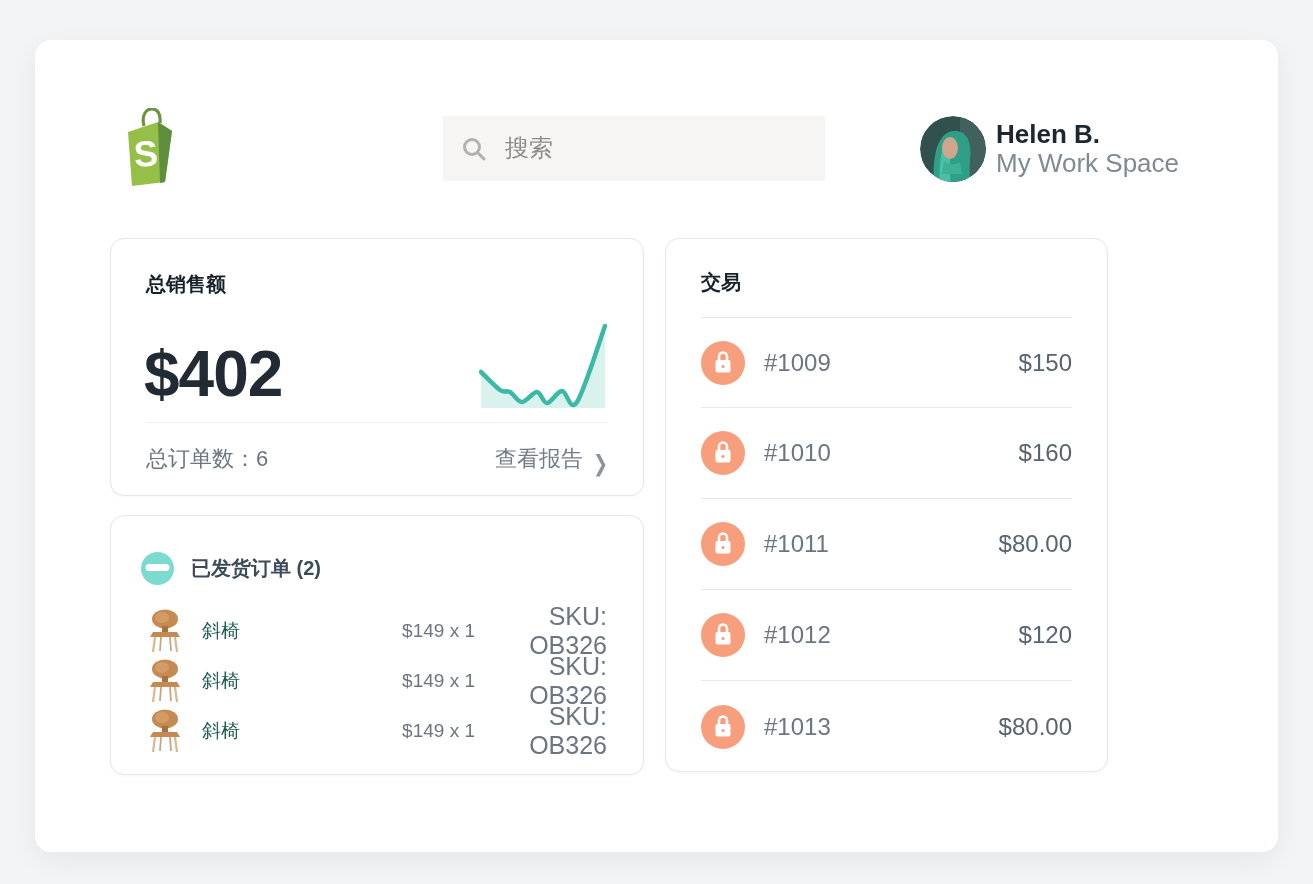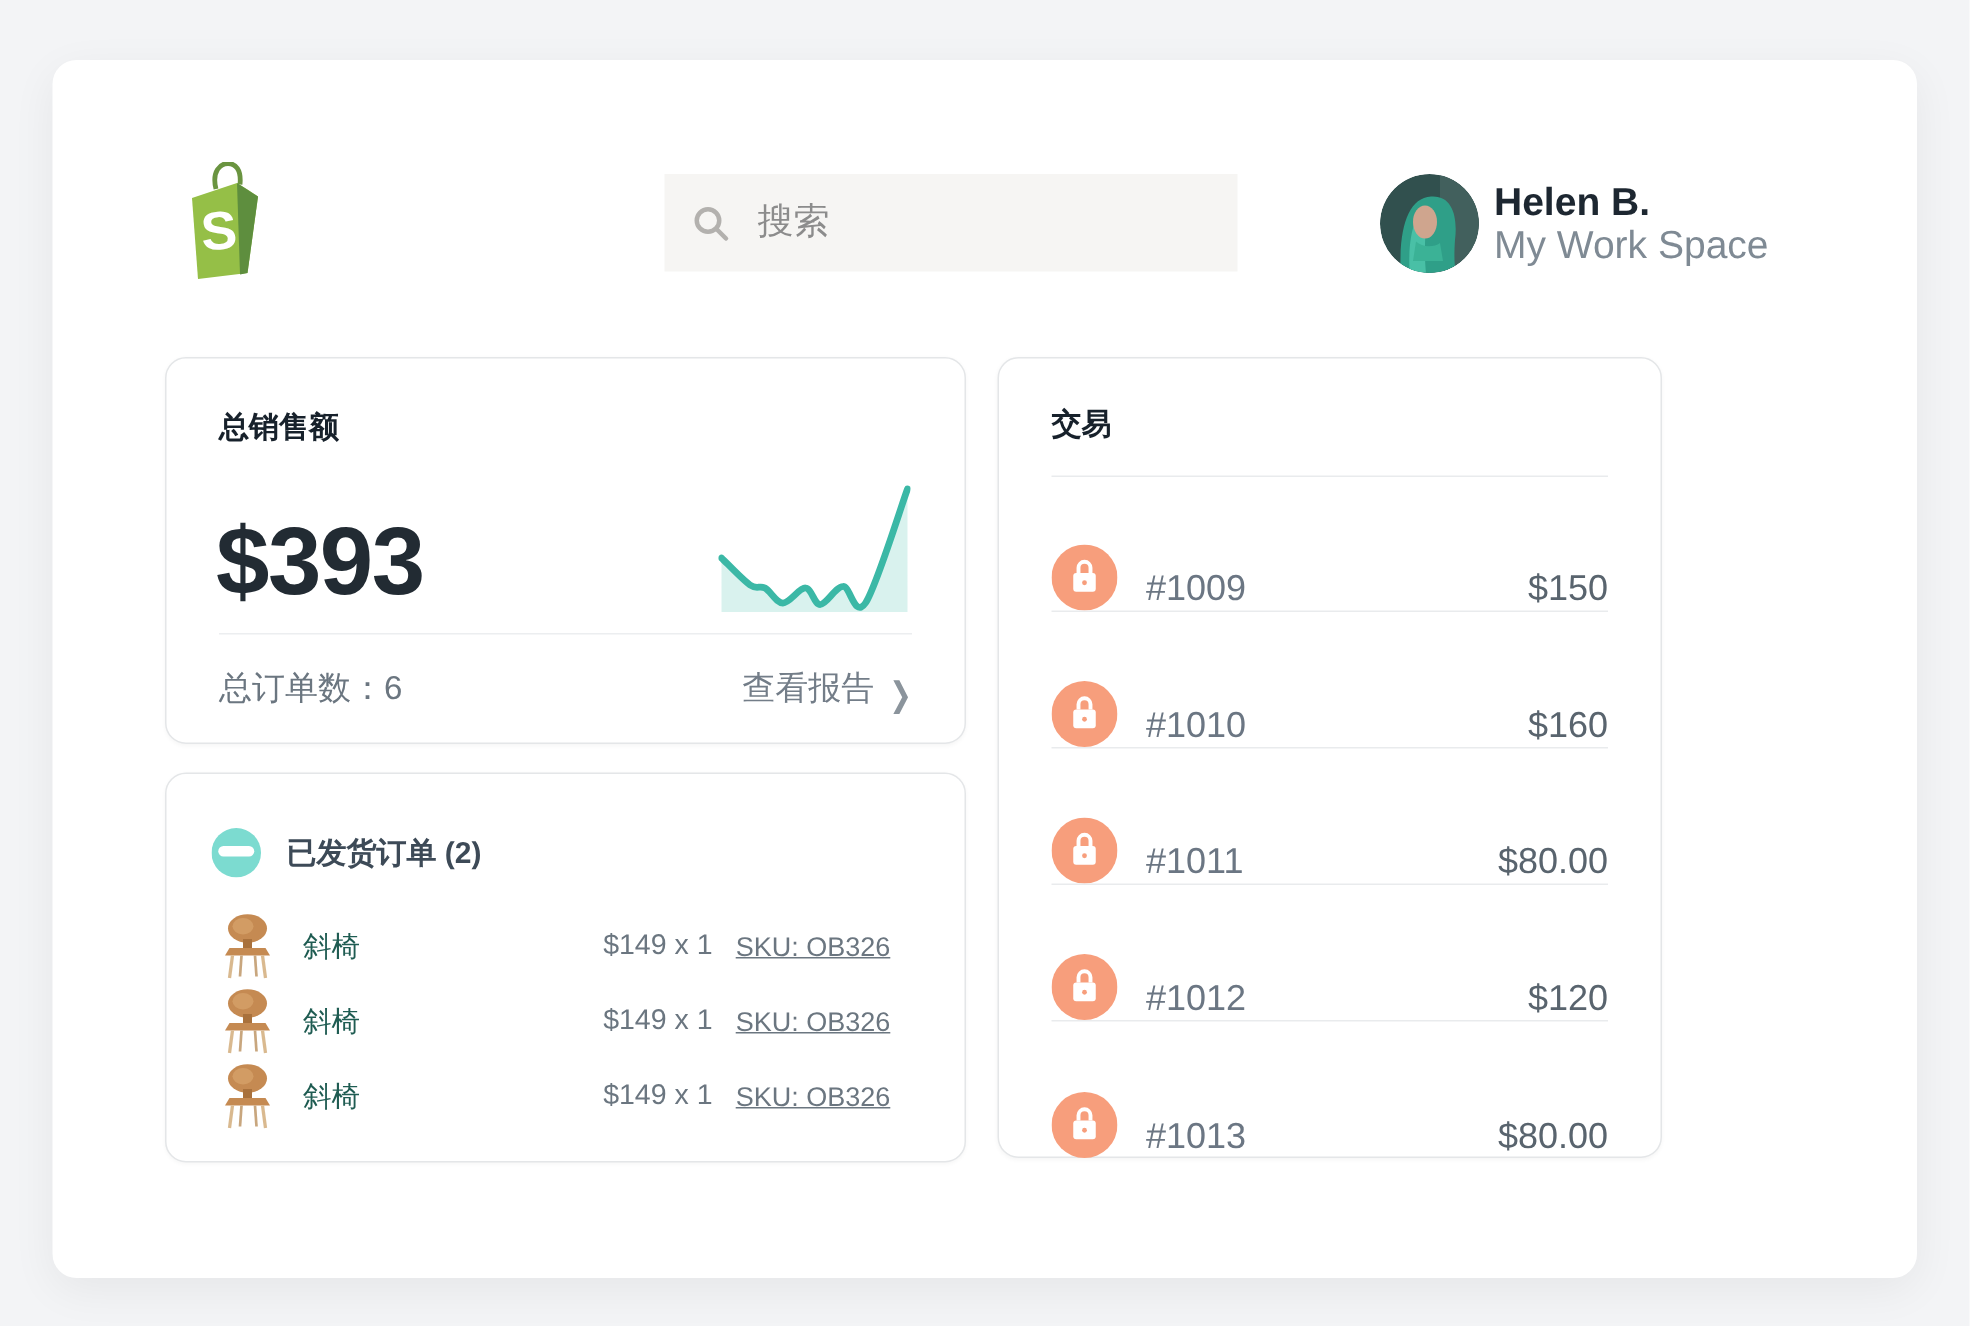--- a/index.html
+++ b/index.html
@@ -61,27 +61,27 @@
 
   
   .shipped-card { left:75px; top:475px; width:534px; height:260px; }
   .shipped-header { position:absolute; left:30px; top:36px; display:flex; align-items:center; gap:17px; }
   .shipped-header .card-title { color:#3d4a57; }
   .shipped-list { position:absolute; left:35px; right:36px; top:90px; }
   .shipped-row { display:flex; align-items:center; height:50px; }
   .item-thumb { width:38px; height:44px; flex:0 0 auto; }
   .item-name { font-size:19px; color:#1f5c52; margin-left:18px; flex:1; cursor:pointer; }
   .item-price { font-size:19px; color:#6b7680; width:100px; text-align:right; }
-  .item-sku { font-size:18px; color:#6b7680; width:130px; text-align:center; margin-left:2px;text-decoration:underline; }
+  .item-sku { font-size:25px; color:#6b7680; width:130px; text-align:right; margin-left:2px; }
 
   
   .tx-card { left:630px; top:198px; width:443px; height:534px; }
   .tx-card .card-title { position:absolute; left:35px; top:30px; }
   .tx-list { position:absolute; left:35px; right:35px; top:78px; }
-  .tx-row { display:flex; align-items:flex-end; height:91px; border-bottom:1px solid #e9ebed; }
+  .tx-row { display:flex; align-items:center; height:91px; border-bottom:1px solid #e9ebed; }
   .tx-row:first-child { border-top:1px solid #e9ebed; }
   .tx-row:last-child { border-bottom:none; }
   .lock-badge { width:44px; height:44px; flex:0 0 auto; }
   .tx-order { font-size:24px; color:#6b7683; margin-left:19px; }
   .tx-amount { font-size:24px; color:#59646e; margin-left:auto; }
 </style>
 </head>
 <body>
 
 <div class="app">
@@ -120,21 +120,21 @@
       </svg>
     </div>
     <div class="user-text">
       <div class="user-name">Helen B.</div>
       <div class="user-workspace">My Work Space</div>
     </div>
   </div>
 
   <section class="card sales-card">
     <h2 class="card-title">总销售额</h2>
-    <div class="sales-amount">$393</div>
+    <div class="sales-amount">$402</div>
     <svg class="sparkline" width="128" height="88" viewBox="0 0 128 88" preserveAspectRatio="none">
       <path id="spark-area" fill="#d9f2ee" d="M2,50 C5.2,53.0 16.2,64.7 21,68 C25.8,71.3 27.3,68.0 31,70 C34.7,72.0 38.5,80.0 43,80 C47.5,80.0 53.8,69.8 58,70 C62.2,70.2 63.8,81.2 68,81 C72.2,80.8 78.0,69.2 83,69 C88.0,68.8 90.8,90.8 98,80 C105.2,69.2 121.3,16.7 126,4 L126,86 L2,86 Z"></path>
       <path id="spark-line" fill="none" stroke="#3bb8a6" stroke-width="4.5" stroke-linecap="round" stroke-linejoin="round" d="M2,50 C5.2,53.0 16.2,64.7 21,68 C25.8,71.3 27.3,68.0 31,70 C34.7,72.0 38.5,80.0 43,80 C47.5,80.0 53.8,69.8 58,70 C62.2,70.2 63.8,81.2 68,81 C72.2,80.8 78.0,69.2 83,69 C88.0,68.8 90.8,90.8 98,80 C105.2,69.2 121.3,16.7 126,4"></path>
     </svg>
     <div class="sales-footer">
       <span class="orders-line">总订单数：6</span>
       <a class="report-link">
         <span>查看报告</span>
         <span class="report-chevron">❯</span>
       </a>

